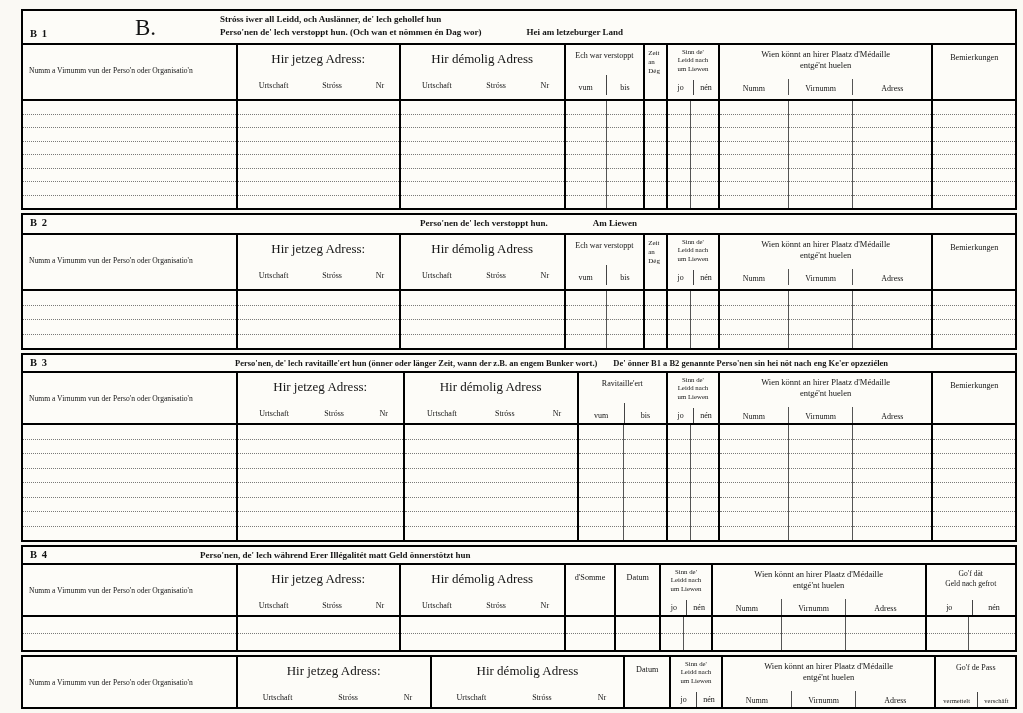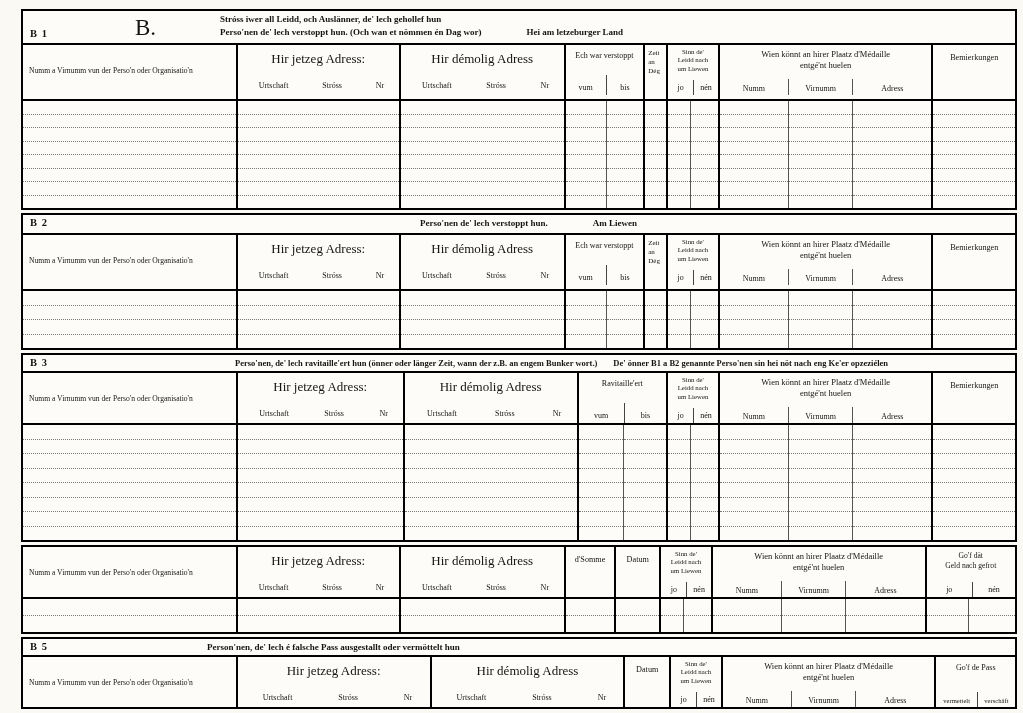--- a/index.html
+++ b/index.html
@@ -659,20 +659,28 @@
       <col style="width:2.4%">
         <col style="width:2.8%">
       <col style="width:7%">
         <col style="width:6.5%">
         <col style="width:8%">
       <col style="width:4.3%">
         <col style="width:4.8%">
     </colgroup>
     <thead>
       <tr>
+        <td colspan="12" class="title-td t-h16">
+          <div class="title-flex">
+            <span class="sec-id">B 4</span>
+            <span class="inline-title ml65">Perso'nen, de' lech während Erer Illégalitét matt Geld önnerstötzt hun</span>
+          </div>
+        </td>
+      </tr>
+      <tr>
         <td class="hc">
             <div class="hwrap">
               <div class="name-label">Numm a Virnumm vun der Perso'n oder Organisatio'n</div>
             </div>
           </td>
         <td class="hc bl2">
             <div class="hwrap">
           <div class="addr-top">Hir jetzeg Adress:</div>
           <div class="addr-sub">
                 <span>Urtschaft</span>
@@ -782,28 +790,20 @@
       <col style="width:2.4%">
         <col style="width:2.8%">
       <col style="width:7%">
         <col style="width:6.5%">
         <col style="width:8%">
       <col style="width:4.1%">
         <col style="width:4%">
     </colgroup>
     <thead>
       <tr>
-        <td colspan="11" class="title-td t-h16">
-          <div class="title-flex">
-            <span class="sec-id">B 5</span>
-            <span class="inline-title ml72">Person'nen, de' lech é falsche Pass ausgestallt oder vermöttelt hun</span>
-          </div>
-        </td>
-      </tr>
-      <tr>
         <td class="hc">
             <div class="hwrap">
               <div class="name-label">Numm a Virnumm vun der Perso'n oder Organisatio'n</div>
             </div>
           </td>
         <td class="hc bl2">
             <div class="hwrap">
           <div class="addr-top">Hir jetzeg Adress:</div>
           <div class="addr-sub">
                 <span>Urtschaft</span>

